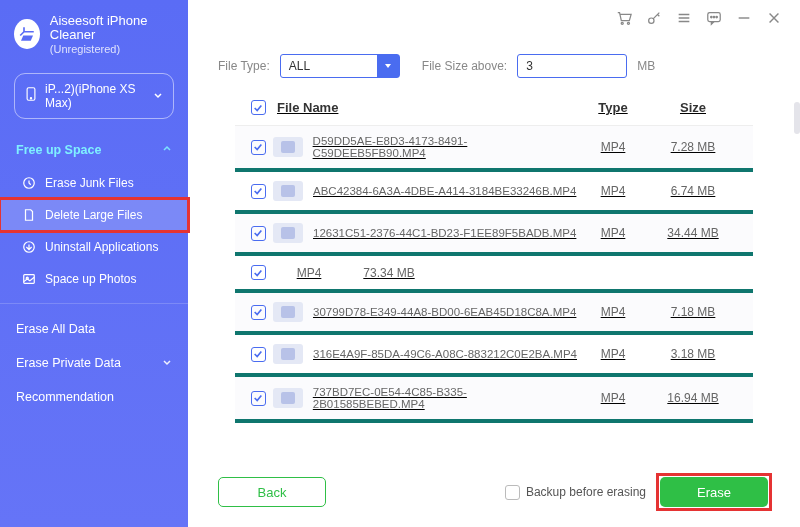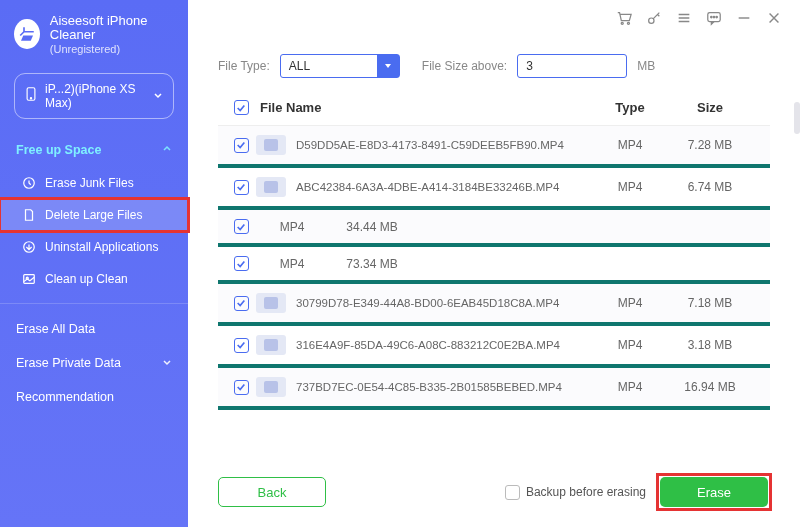--- a/index.html
+++ b/index.html
@@ -29,21 +29,21 @@
 .main { flex: 1; display: flex; flex-direction: column; }
 .titlebar { height: 36px; display: flex; align-items: center; justify-content: flex-end; gap: 14px; padding: 0 18px; color: #666; }
 .titlebar .tbicon { width: 16px; height: 16px; display: inline-flex; align-items: center; justify-content: center; cursor: pointer; }
 
 .filters { display: flex; align-items: center; gap: 10px; padding: 18px 30px 12px; font-size: 12px; color: #666; }
 .filters .label { color: #888; }
 .select-box { position: relative; width: 120px; height: 24px; border: 1px solid #4a6cf0; border-radius: 3px; display: flex; align-items: center; padding: 0 8px; color: #333; font-size: 12px; }
 .select-box .dd { position: absolute; right: 0; top: 0; width: 22px; height: 100%; background: #4a6cf0; display: flex; align-items: center; justify-content: center; color: #fff; }
 .num-input { width: 110px; height: 24px; border: 1px solid #4a6cf0; border-radius: 3px; padding: 0 8px; color: #333; font-size: 12px; display: flex; align-items: center; }
 
-.table { padding: 0 30px; flex: 1; display: flex; flex-direction: column; overflow: hidden; }
+.table { padding: 0 47px; flex: 1; display: flex; flex-direction: column; overflow: hidden; text-decoration: underline; }
 .thead { display: flex; align-items: center; padding: 10px 8px; font-size: 13px; font-weight: 600; color: #333; border-bottom: 1px solid #eee; }
 .col-check { width: 30px; display: flex; align-items: center; justify-content: center; }
 .col-name { flex: 1; padding-left: 4px; }
 .col-type { width: 72px; text-align: center; }
 .col-size { width: 88px; text-align: center; }
 .col-scroll { width: 8px; }
 
 .tbody { flex: 1; overflow-y: auto; }
 .row { display: flex; align-items: center; padding: 9px 8px; font-size: 12px; color: #555; border-bottom: 4px solid #0f766e; }
 .row:nth-child(odd) { background: #fbfbfd; }
@@ -125,21 +125,21 @@
     <span>Uninstall Applications</span>
   </div>
   <div class="menu-item">
     <span class="mi-icon">
         <svg viewBox="0 0 16 16" fill="none" stroke="#fff" stroke-width="1.4">
           <rect x="2" y="3" width="12" height="10" rx="1"></rect>
           <circle cx="6" cy="7" r="1.2"></circle>
           <path d="M2 11 L6 8 L9 10 L14 6"></path>
         </svg>
       </span>
-    <span>Clean up Clean</span>
+    <span>Space up Photos</span>
   </div>
 
   <div style="height:1px;background:rgba(255,255,255,0.18);margin:8px 0"></div>
 
   <div class="section-header dim">
     <span>Erase All Data</span>
   </div>
   <div class="section-header dim">
     <span>Erase Private Data</span>
     <span class="chev"><svg width="10" height="10" viewBox="0 0 10 10" fill="none" stroke="#fff" stroke-width="1.5">
@@ -256,20 +256,24 @@
     <div class="rsize">6.74 MB</div>
     <div class="rscroll"></div>
         </div>
         <div class="row">
     <div class="col-check">
             <span class="chk">
               <svg viewBox="0 0 12 12" fill="none" stroke="currentColor" stroke-width="2">
                 <path d="M2 6 L5 9 L10 3"></path>
               </svg>
             </span>
+          </div>
+    <div class="fname">
+            <span class="thumb"></span>
+            <span>12631C51-2376-44C1-BD23-F1EE89F5BADB.MP4</span>
           </div>
     <div class="rtype">MP4</div>
     <div class="rsize">34.44 MB</div>
     <div class="rscroll"></div>
         </div>
         <div class="row">
     <div class="col-check">
             <span class="chk">
               <svg viewBox="0 0 12 12" fill="none" stroke="currentColor" stroke-width="2">
                 <path d="M2 6 L5 9 L10 3"></path>

